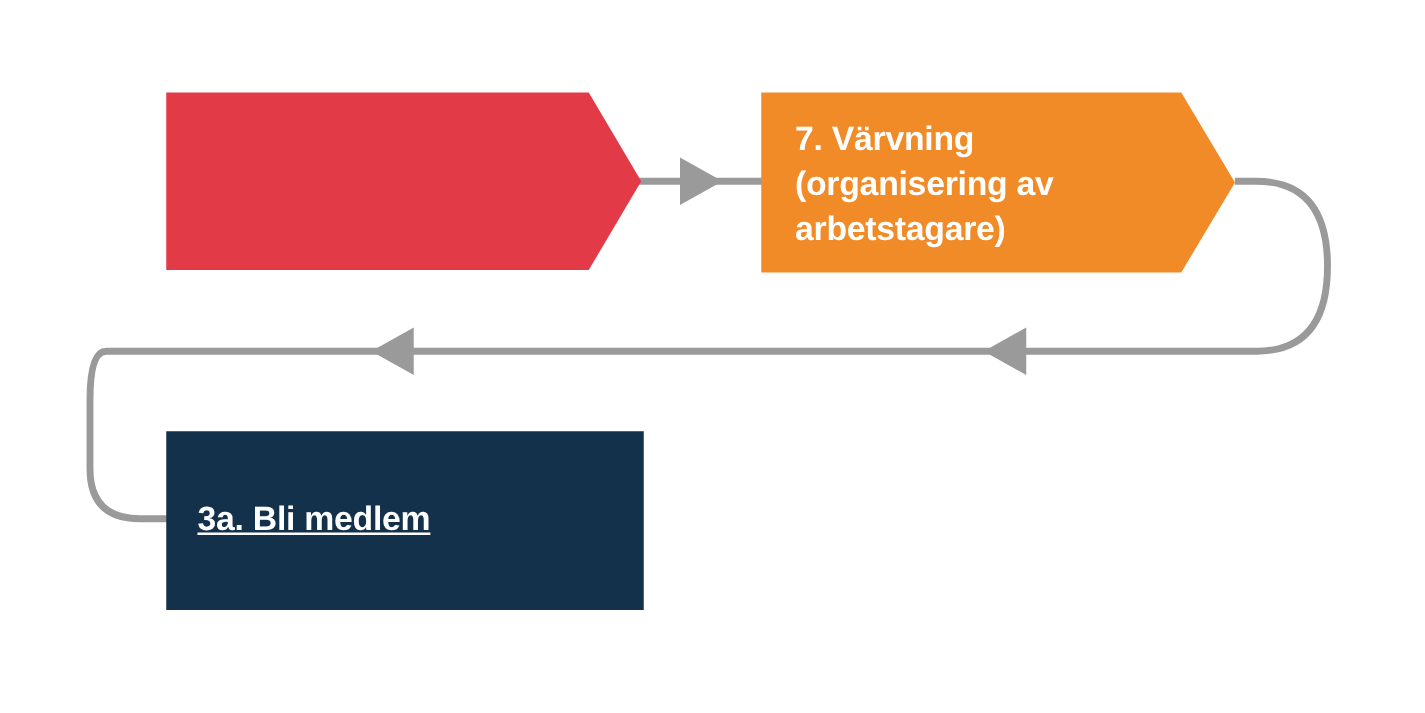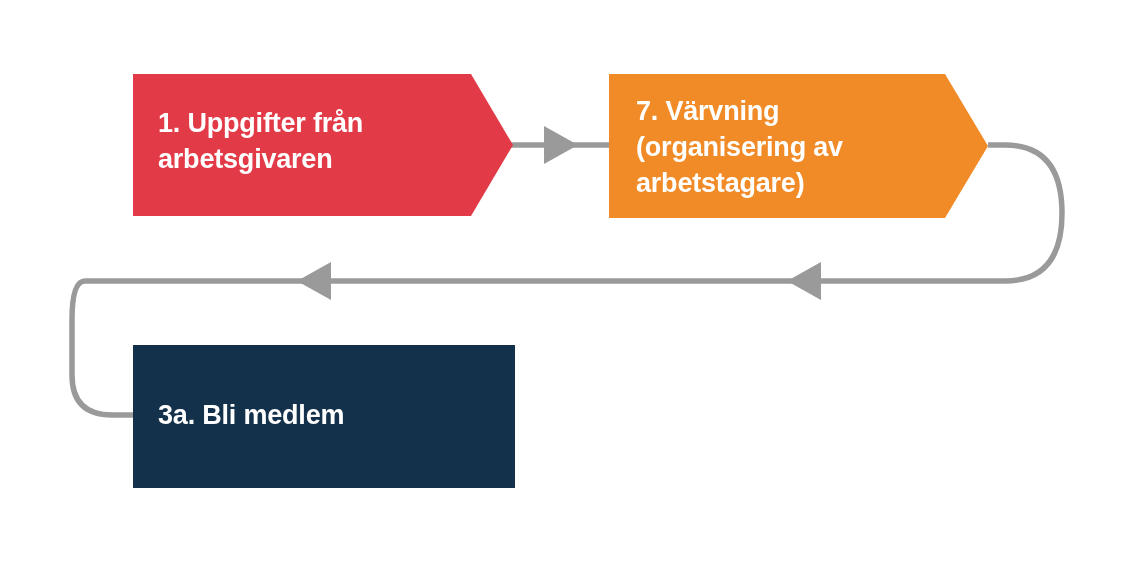--- a/index.html
+++ b/index.html
@@ -69,22 +69,20 @@
       <polygon points="578,145 544,126 544,164" fill="#9a9a9a"></polygon>
     </g>
 
     <polygon points="133,74 471,74 513,145 471,216 133,216" fill="#e23b47"></polygon>
 
     <polygon points="609,74 945,74 988,146 945,218 609,218" fill="#f18b28"></polygon>
 
     <rect x="133" y="345" width="382" height="143" fill="#14314b"></rect>
   </svg>
 
-  <div class="node-label" id="label-step1" style="color: rgb(255, 255, 255);">1. Uppgifter från
-arbetsgivaren</div>
 
   <div class="node-label" id="label-step2" style="color: rgb(255, 255, 255);">7. Värvning
 (organisering av
 arbetstagare)</div>
 
-  <div class="node-label" id="label-step3a" style="color: rgb(255, 255, 255);">3a. Bli medlem</div>
+  <div class="node-label" id="label-step3a" style="color: rgb(255, 255, 255); text-decoration: underline;">3a. Bli medlem</div>
 
 </div>
 
 </body></html>

